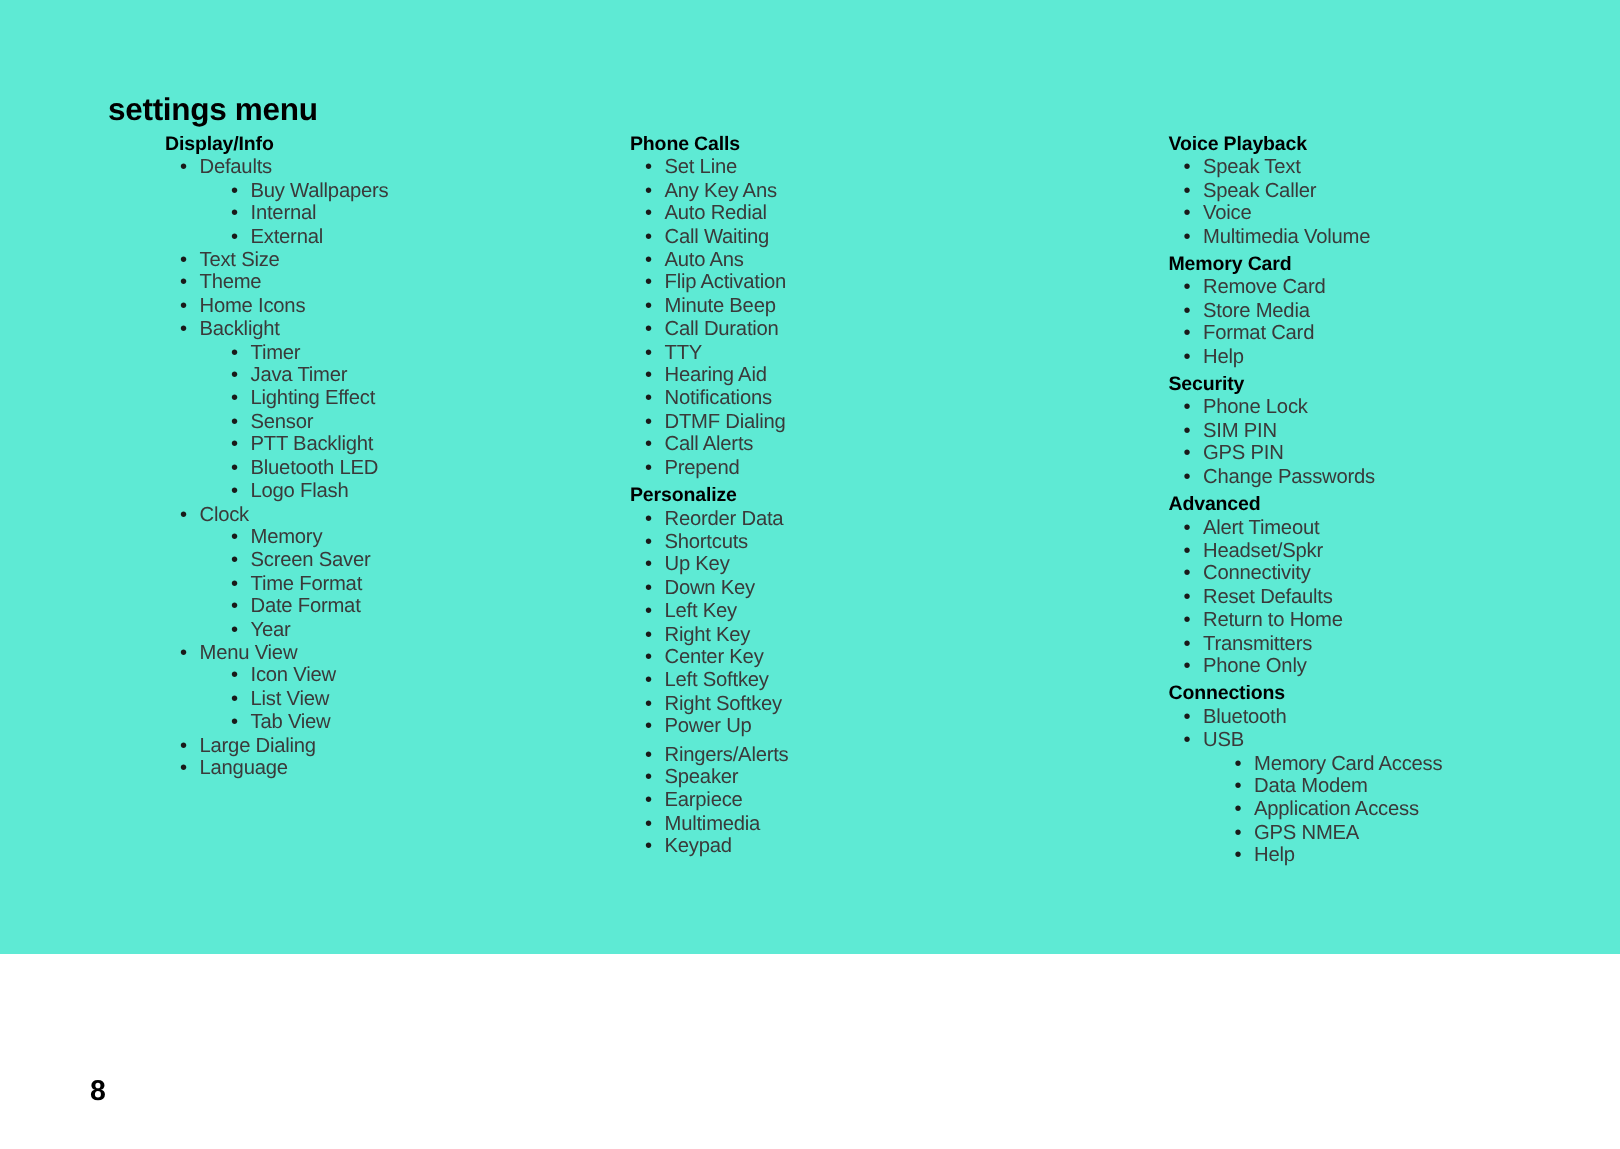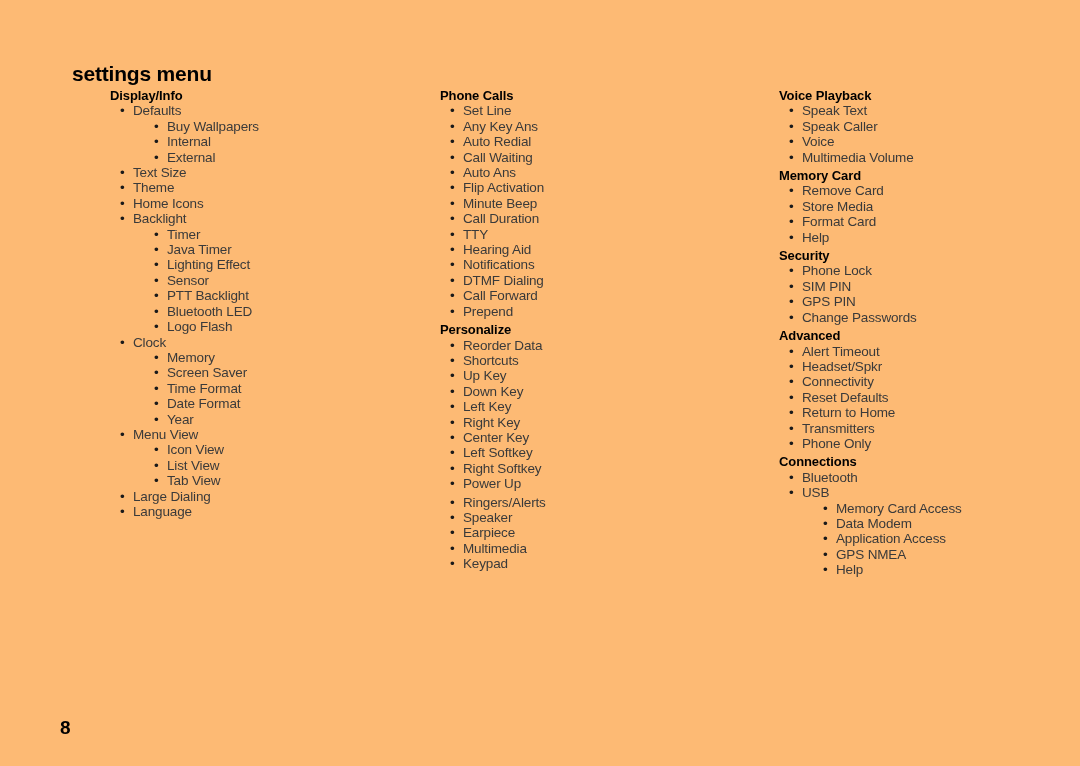--- a/index.html
+++ b/index.html
@@ -12,22 +12,22 @@
     width: 1080px;
     height: 766px;
     font-family: "Liberation Sans", sans-serif;
     color: #3a3a3a;
     position: relative;
     overflow: hidden;
   }
   #page {
     position: relative;
     width: 1080px;
-    height: 766px;
-    background: #fdba74;
+    height: 636px;
+    background: #5eead4;
   }
   #page-title {
     position: absolute;
     left: 72px;
     top: 48px;
     font-size: 21px;
     font-weight: bold;
     color: #000000;
     letter-spacing: -0.2px;
     line-height: 1.1;
@@ -36,21 +36,21 @@
     position: absolute;
     left: 0;
     top: 88px;
     width: 1080px;
   }
   .column {
     position: absolute;
     top: 0;
   }
   #col-1 { left: 110px; width: 300px; }
-  #col-2 { left: 440px; width: 300px; }
+  #col-2 { left: 420px; width: 300px; }
   #col-3 { left: 735px; width: 330px; margin-left: 44px; }
 
   .group { margin: 0; padding: 0; }
   .group + .group { margin-top: 3px; }
 
   .group-title {
     font-size: 13px;
     font-weight: bold;
     color: #000000;
     line-height: 15.4px;
@@ -163,21 +163,21 @@
             <li class="item"><span class="bullet">•</span><span class="label">Auto Redial</span></li>
             <li class="item"><span class="bullet">•</span><span class="label">Call Waiting</span></li>
             <li class="item"><span class="bullet">•</span><span class="label">Auto Ans</span></li>
             <li class="item"><span class="bullet">•</span><span class="label">Flip Activation</span></li>
             <li class="item"><span class="bullet">•</span><span class="label">Minute Beep</span></li>
             <li class="item"><span class="bullet">•</span><span class="label">Call Duration</span></li>
             <li class="item"><span class="bullet">•</span><span class="label">TTY</span></li>
             <li class="item"><span class="bullet">•</span><span class="label">Hearing Aid</span></li>
             <li class="item"><span class="bullet">•</span><span class="label">Notifications</span></li>
             <li class="item"><span class="bullet">•</span><span class="label">DTMF Dialing</span></li>
-            <li class="item"><span class="bullet">•</span><span class="label">Call Forward</span></li>
+            <li class="item"><span class="bullet">•</span><span class="label">Call Alerts</span></li>
             <li class="item"><span class="bullet">•</span><span class="label">Prepend</span></li>
           </ul>
         </div>
         <div class="group">
           <div class="group-title">Personalize</div>
           <ul class="level lvl1">
             <li class="item"><span class="bullet">•</span><span class="label">Reorder Data</span></li>
             <li class="item"><span class="bullet">•</span><span class="label">Shortcuts</span></li>
             <li class="item"><span class="bullet">•</span><span class="label">Up Key</span></li>
             <li class="item"><span class="bullet">•</span><span class="label">Down Key</span></li>

